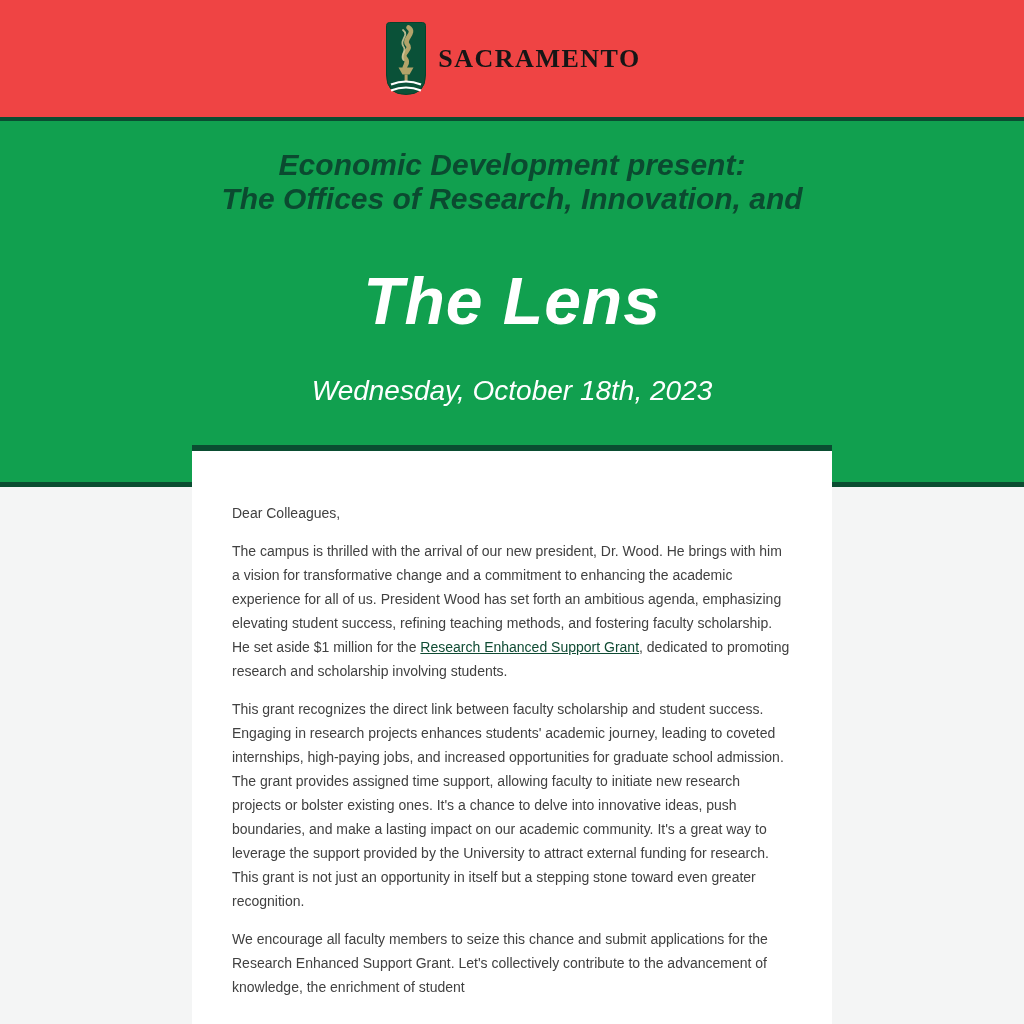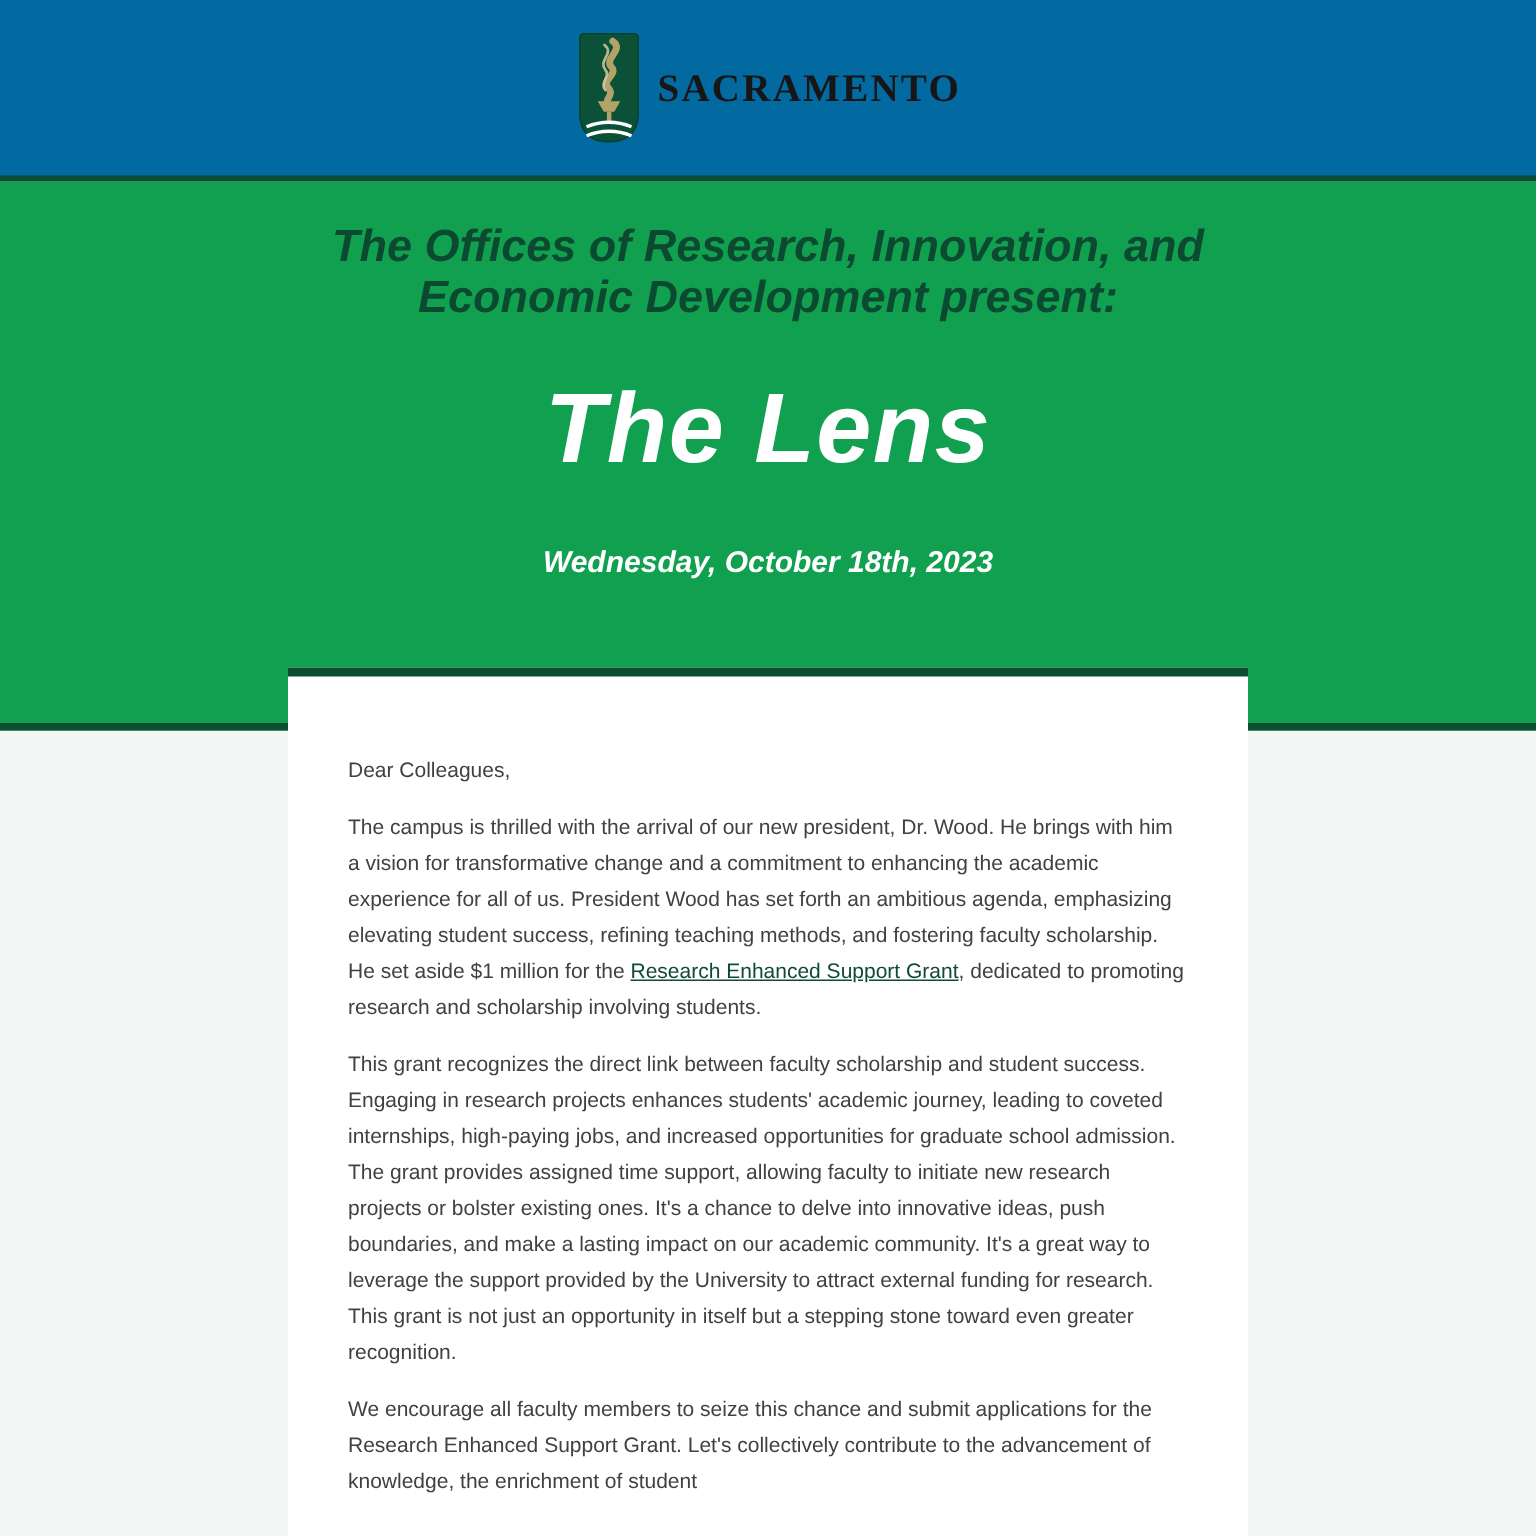--- a/index.html
+++ b/index.html
@@ -7,21 +7,21 @@
     padding: 0;
     width: 1024px;
     height: 1024px;
     overflow: hidden;
     background: #F4F5F5;
     font-family: "Liberation Sans", sans-serif;
   }
 
   
   .site-header {
-    background: #0369a1;
+    background: #ef4444;
     height: 121px;
     box-sizing: border-box;
     border-bottom: 4px solid #0A4D31;
     display: flex;
     align-items: center;
     justify-content: center;
   }
   .logo {
     display: flex;
     align-items: center;
@@ -52,33 +52,33 @@
   .kicker {
     padding-top: 27px;
     font-size: 30px;
     line-height: 34px;
     font-weight: bold;
     font-style: italic;
     color: #0B4A30;
   }
   .kicker span { display: block; }
   .banner-title {
-    margin-top: 36px;
+    margin-top: 52px;
     font-size: 66px;
     line-height: 66px;
     font-weight: bold;
     font-style: italic;
     color: #FFFFFF;
     letter-spacing: 1px;
   }
   .banner-date {
     margin-top: 42px;
-    font-size: 20px;
+    font-size: 28px;
     line-height: 30px;
-    font-weight: bold;
+    font-weight: normal;
     font-style: italic;
     color: #FFFFFF;
   }
 
   
   .card {
     width: 640px;
     margin: -42px auto 0 auto;
     background: #FFFFFF;
     box-sizing: border-box;
@@ -113,22 +113,22 @@
       <path d="M8 70.5 Q23 64.5 38 70.5" stroke="#FFFFFF" stroke-width="2.2" fill="none"></path>
     </svg>
     <div class="wordmark">
       <span>SACRAMENTO</span>
     </div>
   </div>
 </header>
 
 <section class="banner">
   <div class="kicker">
+    <span>Economic Development present:</span>
     <span>The Offices of Research, Innovation, and</span>
-    <span>Economic Development present:</span>
   </div>
   <div class="banner-title">The Lens</div>
   <div class="banner-date">Wednesday, October 18th, 2023</div>
 </section>
 
 <main class="card">
   <p>Dear Colleagues,</p>
 
   <p><span>The campus is thrilled with the arrival of our new president, Dr. Wood. He brings with him a vision for transformative change and a commitment to enhancing the academic experience for all of us. President Wood has set forth an ambitious agenda, emphasizing elevating student success, refining teaching methods, and fostering faculty scholarship. He set aside $1 million for the </span><a>Research Enhanced Support Grant</a><span>, dedicated to promoting research and scholarship involving students.</span></p>
 

